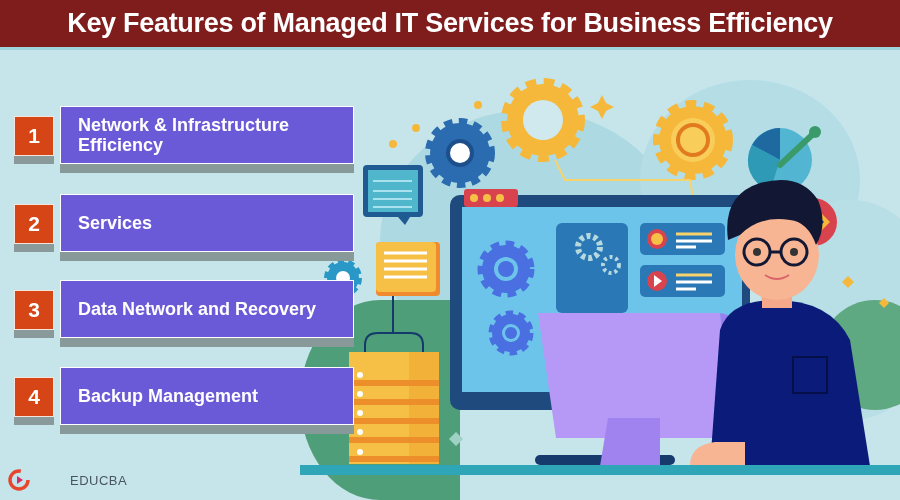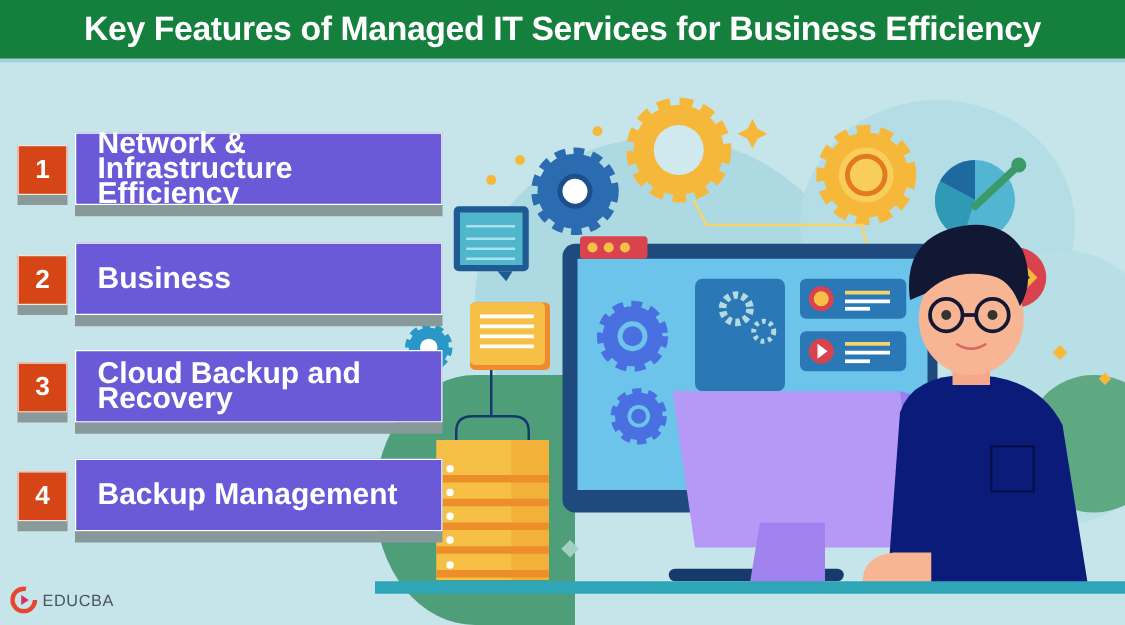--- a/index.html
+++ b/index.html
@@ -1,31 +1,31 @@
 <!DOCTYPE html>
 <html><head>
 <meta charset="utf-8">
 <style>
   * { box-sizing: border-box; margin: 0; padding: 0; }
   body { width: 900px; height: 500px; overflow: hidden; font-family: "Liberation Sans", sans-serif; background: #c4e4ea; }
   .canvas { position: relative; width: 900px; height: 500px; background: #c6e5eb; overflow: hidden; }
-  .header { position: absolute; left: 0; top: 0; width: 900px; height: 47px; background: #15803d; display: flex; align-items: center; justify-content: center; }
+  .header { position: absolute; left: 0; top: 0; width: 900px; height: 47px; background: #7f1d1d; display: flex; align-items: center; justify-content: center; }
   .header h1 { color: #fff; font-size: 27px; font-weight: bold; letter-spacing: -0.3px; font-family: "Liberation Sans", sans-serif; }
   .strip { position: absolute; left: 0; top: 47px; width: 900px; height: 3px; background: #9fd4dc; }
 
   .blob { position: absolute; border-radius: 50%; }
 
   .feature { position: absolute; left: 14px; }
   .num { position: absolute; left: 0; top: 10px; width: 40px; height: 40px; background: #d54516; color: #fff; font-weight: bold; font-size: 21px; display: flex; align-items: center; justify-content: center; border: 1px solid #f3e4dc; }
   .num-shadow { position: absolute; left: 0; top: 50px; width: 40px; height: 8px; background: #8a9a9a; }
-  .box { position: absolute; left: 46px; top: 0; width: 294px; height: 58px; background: #6a5ad8; border: 1px solid #fff; color: #fff; font-weight: bold; font-size: 24px; line-height: 20px; padding: 0 0 0 17px; display: flex; align-items: center; }
+  .box { position: absolute; left: 46px; top: 0; width: 294px; height: 58px; background: #6a5ad8; border: 1px solid #fff; color: #fff; font-weight: bold; font-size: 18px; line-height: 20px; padding: 0 0 0 17px; display: flex; align-items: center; }
   .box-shadow { position: absolute; left: 46px; top: 58px; width: 294px; height: 9px; background: #88999a; }
 
   .logo { position: absolute; left: 8px; top: 469px; display: flex; align-items: center; gap: 4px; }
-  .logo-text { color: #4a5560; font-size: 13px; letter-spacing: 0.5px; }
+  .logo-text { color: #4a5560; font-size: 13px; letter-spacing: 0.5px; margin-left: 36px; }
 
   .desk { position: absolute; left: 300px; top: 465px; width: 600px; height: 10px; background: #2fa6b7; }
 </style>
 </head>
 <body>
 
 <div class="canvas">
   <div class="header">
     <h1>Key Features of Managed IT Services for Business Efficiency</h1>
   </div>
@@ -192,32 +192,32 @@
       </div>
     </div>
     <div class="box-shadow"></div>
   </div>
 
   <div class="feature" style="top:194px;">
     <div class="num">2</div>
     <div class="num-shadow"></div>
     <div class="box">
       <div>
-        <div>Business</div>
+        <div>Services</div>
       </div>
     </div>
     <div class="box-shadow"></div>
   </div>
 
   <div class="feature" style="top:280px;">
     <div class="num">3</div>
     <div class="num-shadow"></div>
     <div class="box">
       <div>
-        <div>Cloud Backup and Recovery</div>
+        <div>Data Network and Recovery</div>
       </div>
     </div>
     <div class="box-shadow"></div>
   </div>
 
   <div class="feature" style="top:367px;">
     <div class="num">4</div>
     <div class="num-shadow"></div>
     <div class="box">
       <div>

